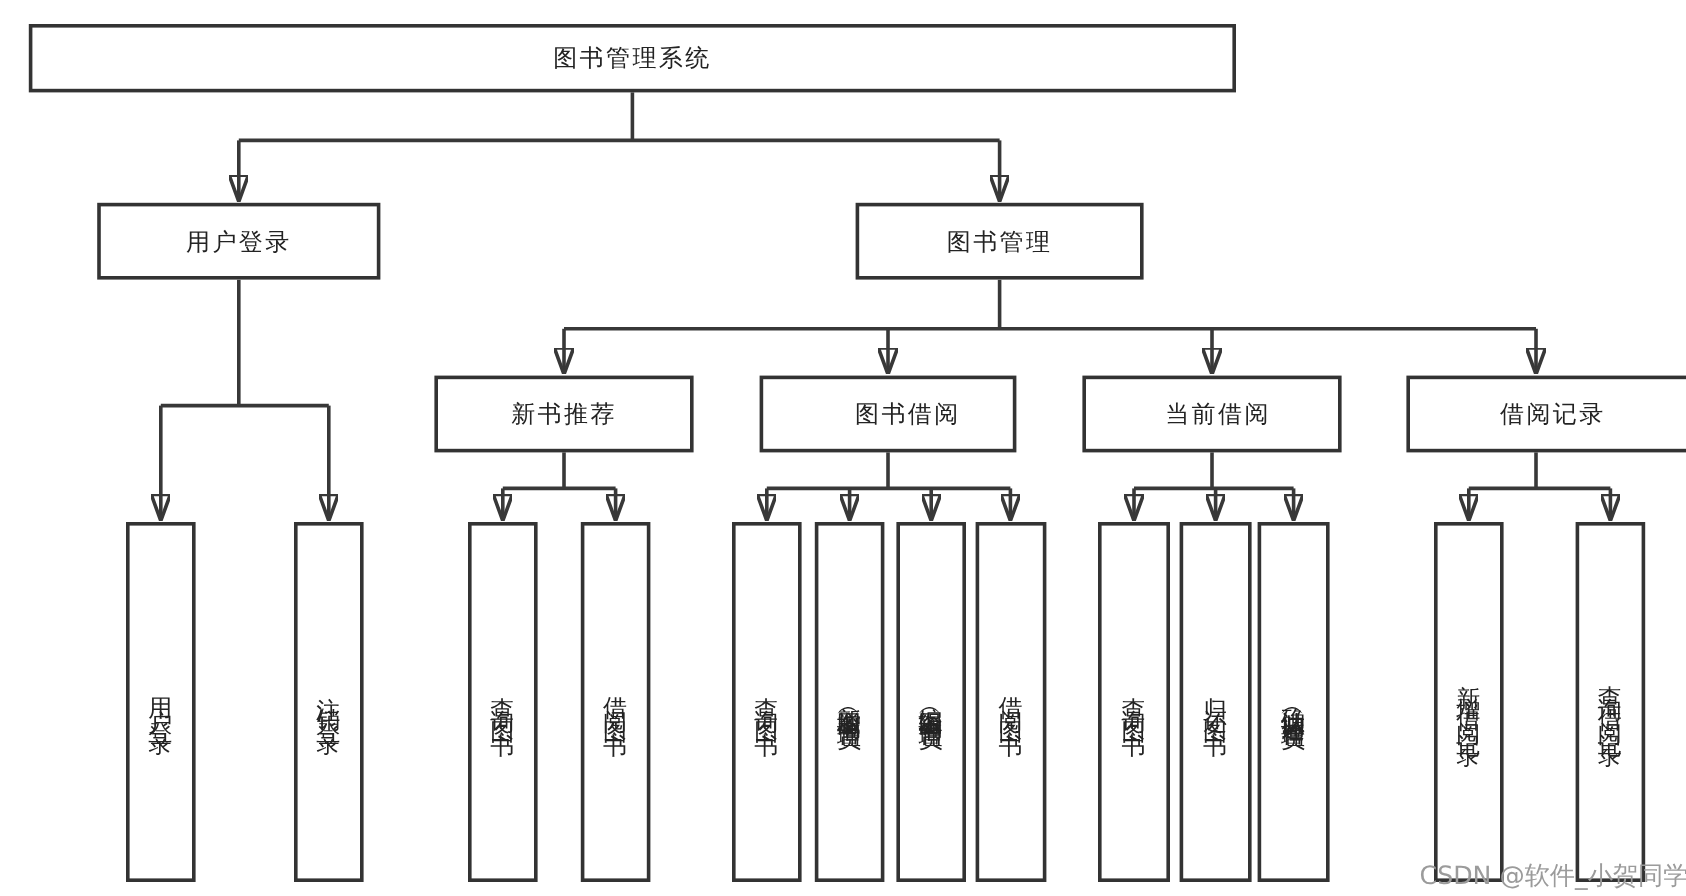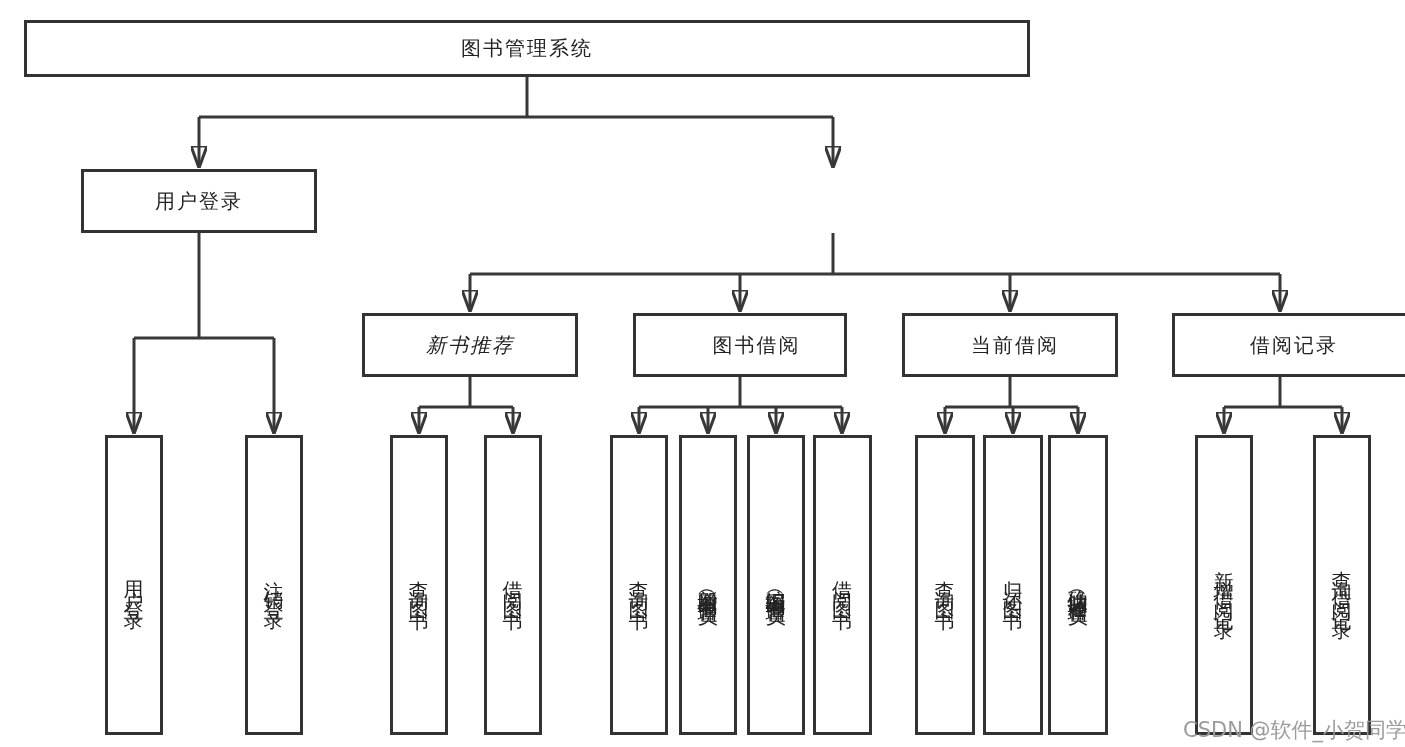--- a/index.html
+++ b/index.html
@@ -11,21 +11,21 @@
   .connectors path{fill:none;stroke:#383838;stroke-width:3;}
   .node{
     position:absolute;box-sizing:border-box;background:#ffffff;border:3px solid #333333;
     display:flex;align-items:center;justify-content:center;
     font-size:20px;color:#232323;letter-spacing:2px;white-space:nowrap;
   }
   
   .n-root {left:24px;  top:20px;  width:1006px;height:57px;}
   .n-l2a  {left:81px;  top:169px; width:236px; height:64px;}
   .n-l2b  {left:713px; top:169px; width:240px; height:64px;}
-  .n-l3a  {left:362px; top:313px; width:216px; height:64px;font-style:italic;}
+  .n-l3a  {left:362px; top:313px; width:216px; height:64px;}
   .n-l3b  {left:633px; top:313px; width:214px; height:64px;padding-left:33px;}
   .n-l3c  {left:902px; top:313px; width:216px; height:64px;padding-left:10px;}
   .n-l3d  {left:1172px;top:313px; width:244px; height:64px;}
   
   .leaf{top:435px;height:300px;letter-spacing:0;}
   .leaf .vtext{
     writing-mode:vertical-rl;text-orientation:mixed;
     font-size:20px;letter-spacing:0.5em;line-height:1;
   }
   .leaf .vtext.dense{letter-spacing:0.12em;}
@@ -91,20 +91,21 @@
     <path d="M945 407 V432" marker-end="url(#arrow)"></path>
     <path d="M1013 407 V432" marker-end="url(#arrow)"></path>
     <path d="M1078 407 V432" marker-end="url(#arrow)"></path>
     <path d="M1224 407 V432" marker-end="url(#arrow)"></path>
     <path d="M1342 407 V432" marker-end="url(#arrow)"></path>
   </svg>
 
   <div class="node n-root">图书管理系统</div>
 
   <div class="node n-l2a">用户登录</div>
+  <div class="node n-l2b">图书管理</div>
 
   <div class="node n-l3a">新书推荐</div>
   <div class="node n-l3b">图书借阅</div>
   <div class="node n-l3c">当前借阅</div>
   <div class="node n-l3d">借阅记录</div>
 
   <div class="node leaf g1l1">
     <span class="vtext">用户登录</span>
   </div>
   <div class="node leaf g1l2">

